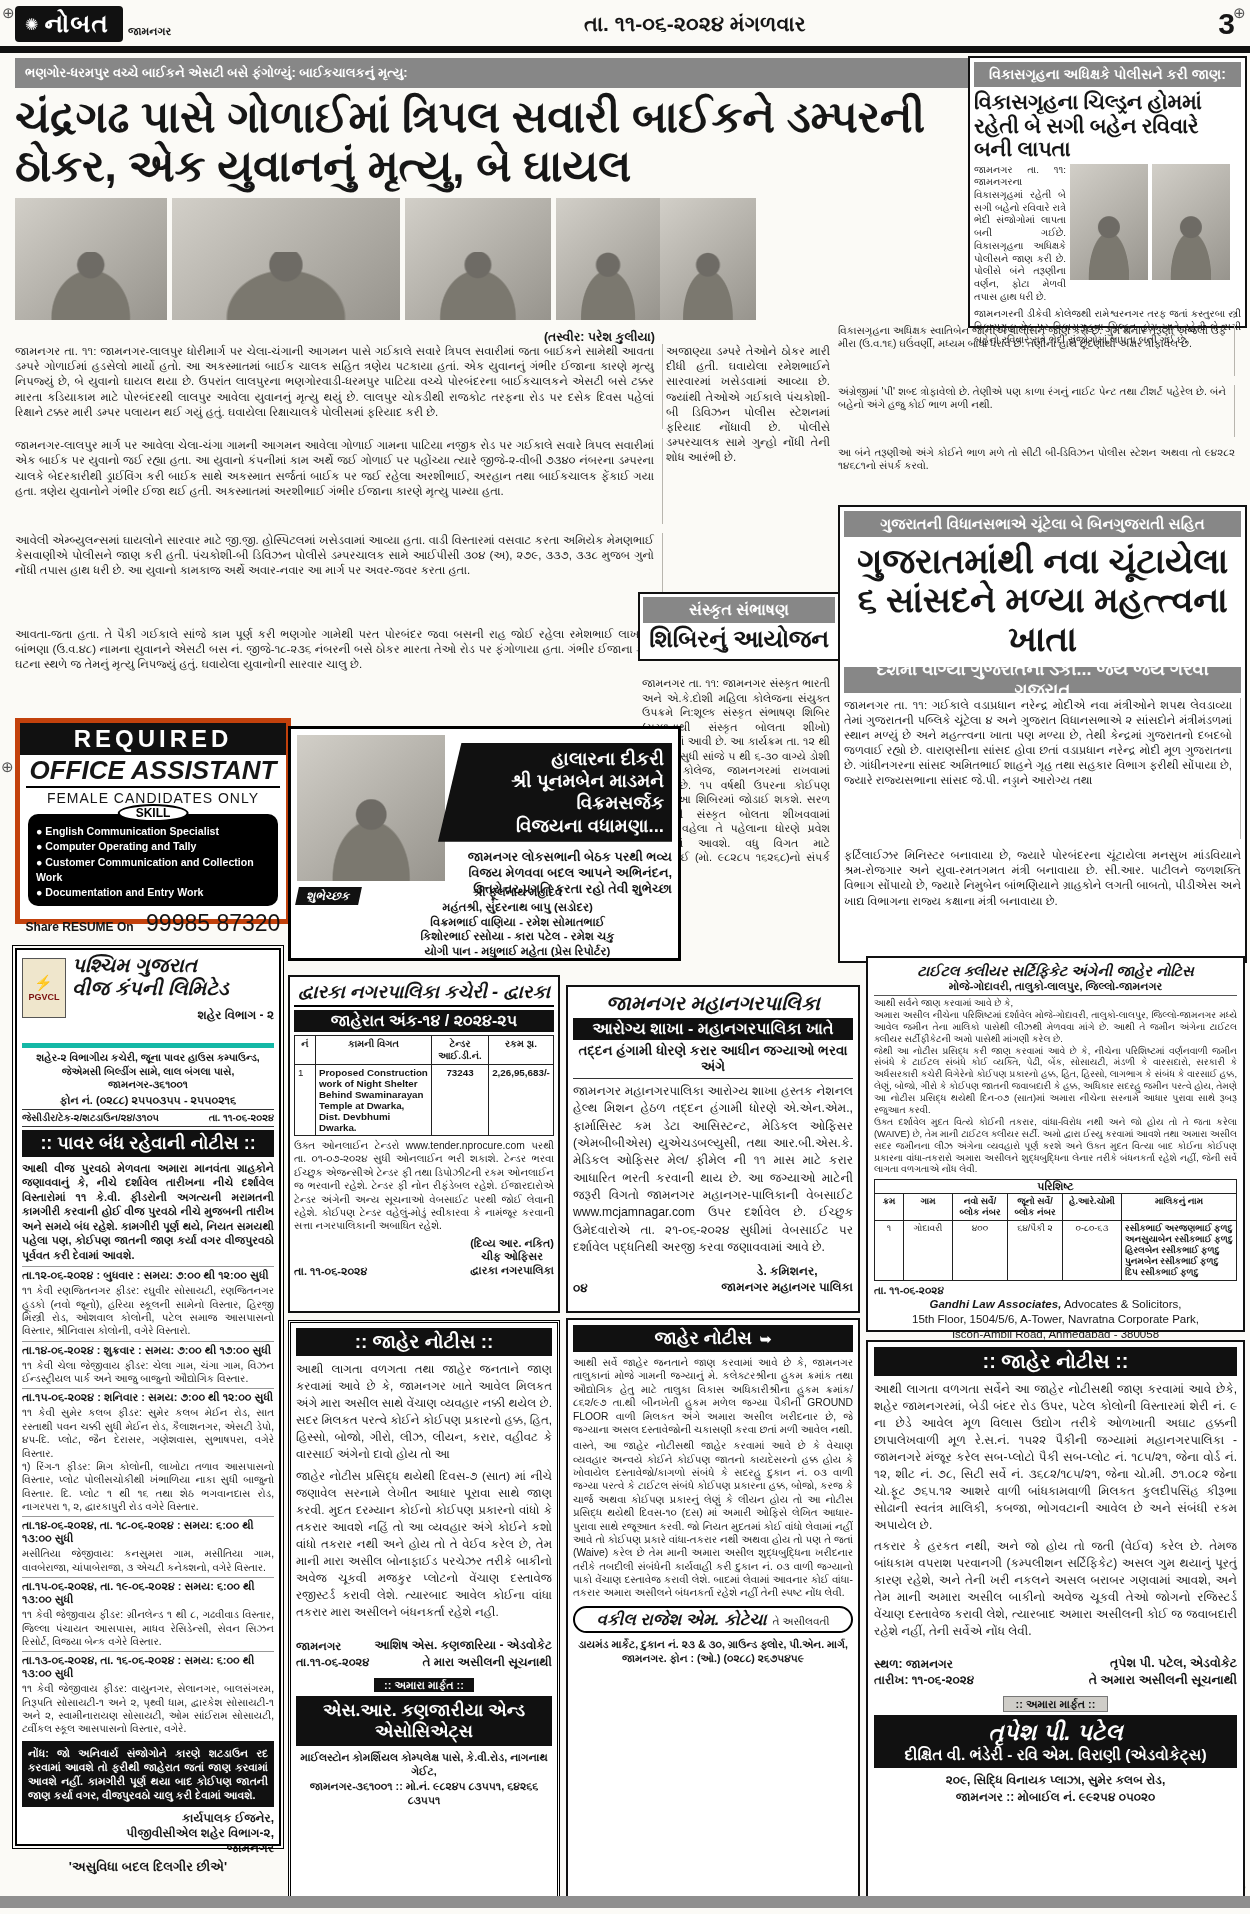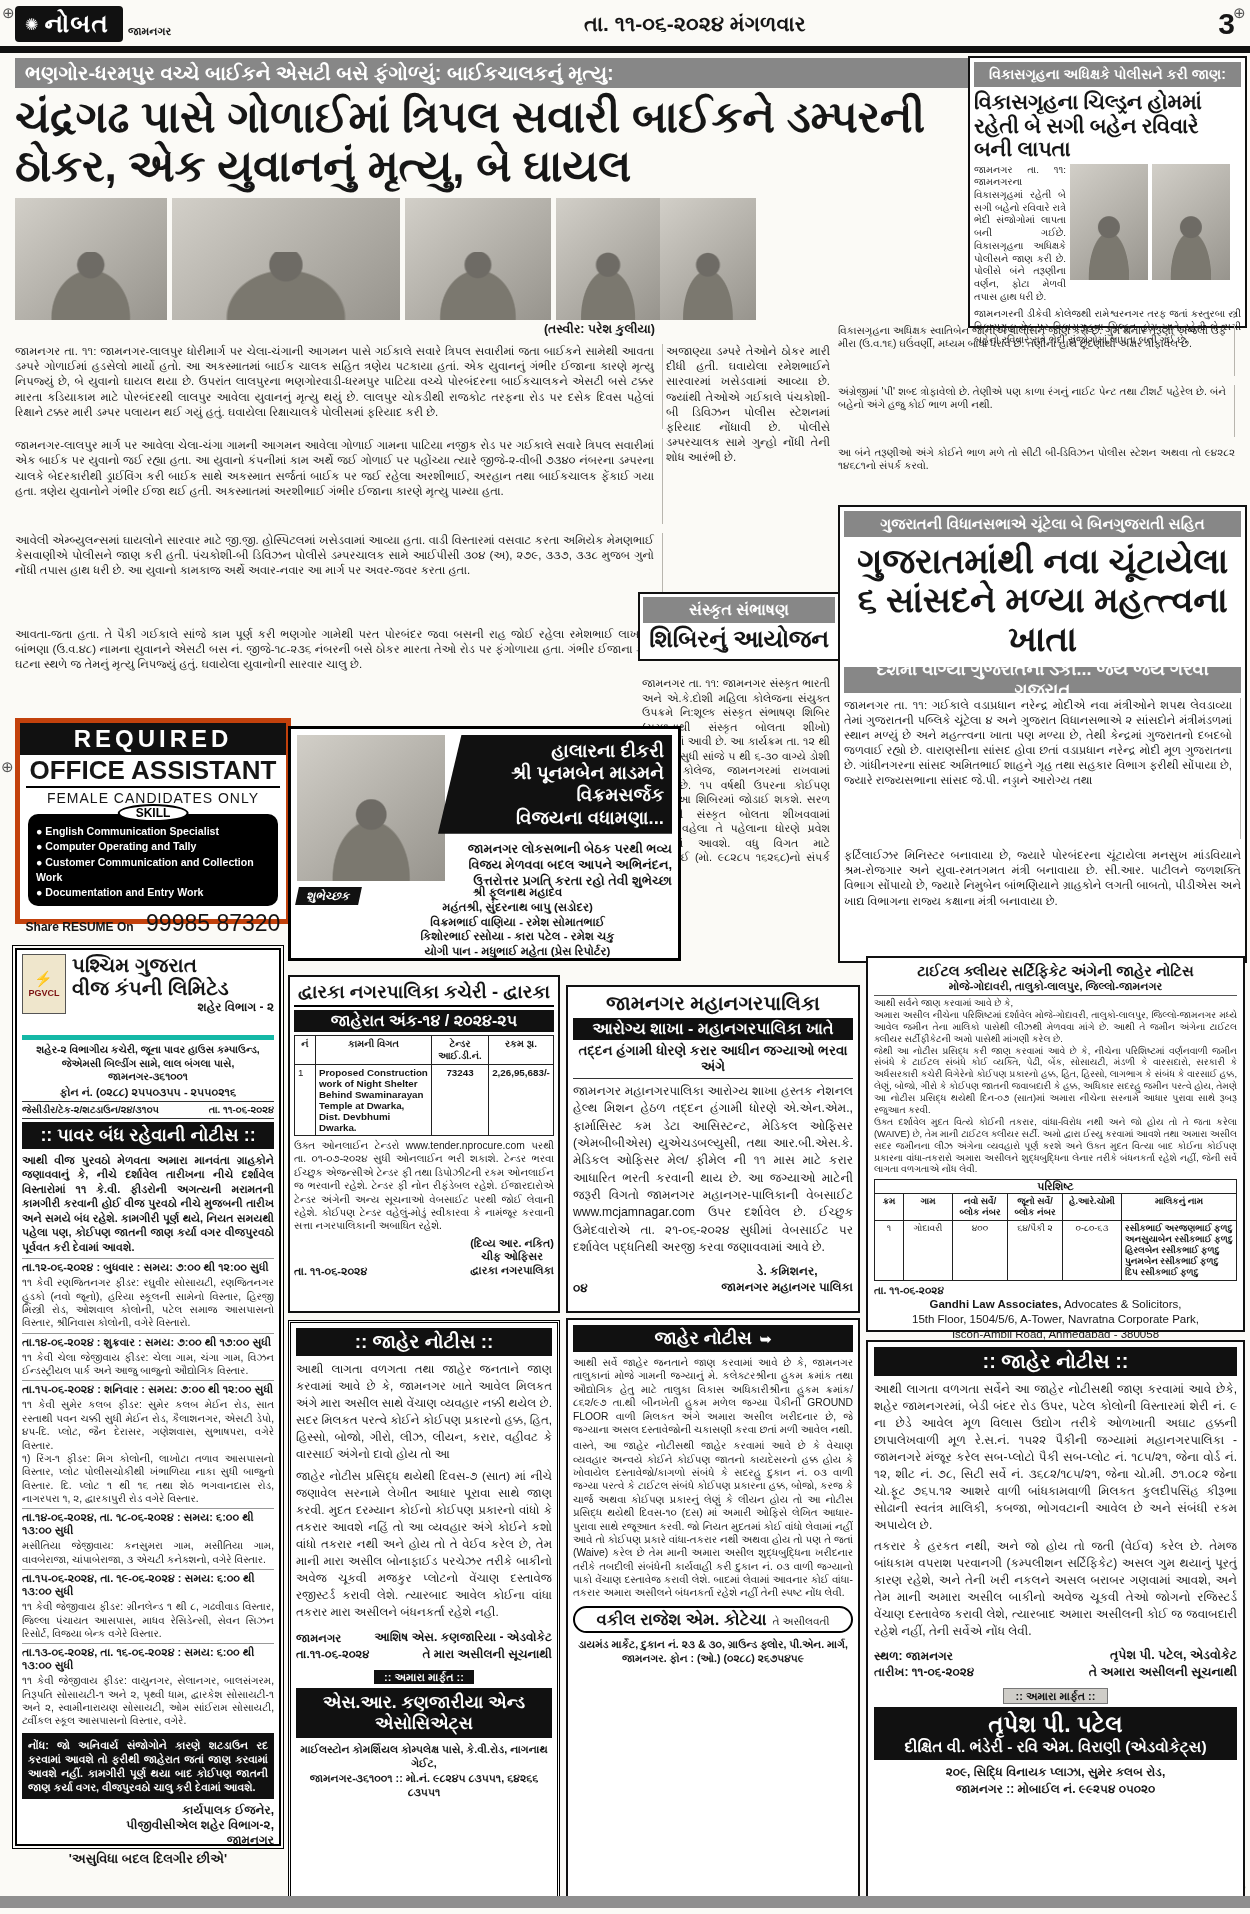--- a/index.html
+++ b/index.html
@@ -14,23 +14,23 @@
   .cols>div{flex:1;border-right:1px solid #b8b5ae;padding-right:8px;}
   .cols>div:last-child{border-right:none;padding-right:0;}
   .photo{background:linear-gradient(140deg,#d2cfc8,#97948d);position:relative;overflow:hidden;}
   .photo::after{content:"";position:absolute;left:50%;bottom:-10%;width:72%;height:66%;transform:translateX(-50%);
     background:radial-gradient(circle at 50% 16%,#6e6b65 15%,rgba(0,0,0,0) 16.5%),
                radial-gradient(ellipse at 50% 82%,#7b786f 50%,rgba(0,0,0,0) 52%);}
   .box{border:2px solid #111;background:#fff;}
   .blkbar{background:#111;color:#fff;font-weight:700;text-align:center;}
   .pre{white-space:pre-line;}
   .ctr{text-align:center;}
-  .rt{text-align:right;}
+  .rt{text-align:right;margin-top:8px;}
   .bold{font-weight:700;}
-  .xbold{font-weight:800;}
+  .xbold{font-weight:800;font-style:italic;}
   .rule{background:#111;}
   .mark{position:absolute;color:#555;font-size:15px;}
   table.nt{border-collapse:collapse;width:100%;}
   table.nt th,table.nt td{border:1px solid #222;padding:2px 3px;vertical-align:top;}
 </style>
 </head>
 <body>
 
 <div class="page">
 
@@ -46,21 +46,21 @@
         <span style="font-size:16px;">✺</span>
         <span style="font-size:25px;font-weight:800;letter-spacing:1px;">નોબત</span>
       </div>
       <span style="font-size:11px;font-weight:700;padding-bottom:4px;">જામનગર</span>
     </div>
     <div style="font-size:21px;font-weight:800;">તા. ૧૧-૦૬-૨૦૨૪ મંગળવાર</div>
     <div style="font-size:30px;font-weight:800;">3</div>
   </div>
   <div class="abs rule" style="left:0;top:46px;width:1250px;height:7px;"></div>
 
-  <div class="abs strap" style="left:15px;top:58px;width:946px;height:30px;font-size:20px;">
+  <div class="abs strap" style="left:15px;top:58px;width:946px;height:30px;font-size:13px;">
     <span>ભણગોર-ધરમપુર વચ્ચે બાઈકને એસટી બસે ફંગોળ્યું: બાઈકચાલકનું મૃત્યુ:</span>
   </div>
   <div class="abs hl" style="left:15px;top:92px;width:946px;font-size:44px;">ચંદ્રગઢ પાસે ગોળાઈમાં ત્રિપલ સવારી બાઈકને ડમ્પરની ઠોકર, એક યુવાનનું મૃત્યુ, બે ઘાયલ</div>
 
   <div class="abs" style="left:15px;top:198px;display:flex;gap:5px;">
     <div class="photo" style="width:152px;height:122px;"></div>
     <div class="photo" style="width:228px;height:122px;"></div>
     <div class="photo" style="width:146px;height:122px;"></div>
     <div class="photo" style="width:104px;height:122px;"></div>
   </div>

